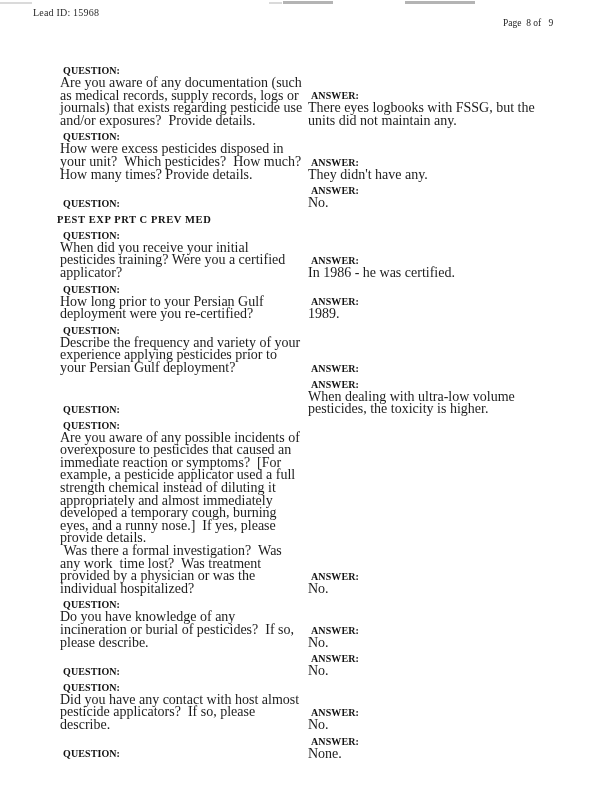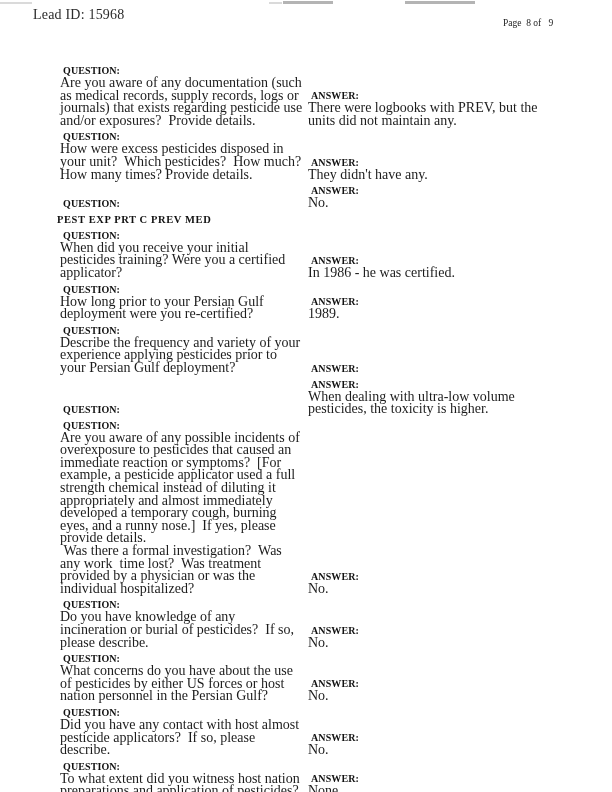--- a/index.html
+++ b/index.html
@@ -13,21 +13,21 @@
     position:relative;
     width:612px; height:792px;
     background:#ffffff;
     overflow:hidden;
   }
   
   .artifact { position:absolute; background:#b4b4b4; }
   .artifact.light { background:#dadada; }
   .hdr-left {
     position:absolute; left:33px; top:7px;
-    font-size:14px; letter-spacing:0.2px; color:#2b2b2b;
+    font-size:10px; letter-spacing:0.2px; color:#2b2b2b;
     white-space:pre;
   }
   .hdr-right {
     position:absolute; left:503px; top:18px;
     font-size:9.5px; color:#222;
     white-space:pre;
     text-align:right;
   }
   .content {
     position:absolute; left:57px; top:64px; width:505px;
@@ -64,21 +64,21 @@
   <div class="hdr-right">Page  8 of   9</div>
 
   <div class="content">
   <div class="row">
     <div class="qcol">
       <div class="label">QUESTION:</div>
       <div class="body">Are you aware of any documentation (such as medical records, supply records, logs or journals) that exists regarding pesticide use and/or exposures?  Provide details.</div>
     </div>
     <div class="acol">
       <div class="label">ANSWER:</div>
-      <div class="body">There were logbooks with PREV, but the units did not maintain any.</div>
+      <div class="body">There eyes logbooks with FSSG, but the units did not maintain any.</div>
     </div>
   </div>
 
   <div class="row">
     <div class="qcol">
       <div class="label">QUESTION:</div>
       <div class="body">How were excess pesticides disposed in your unit?  Which pesticides?  How much?  How many times? Provide details.</div>
     </div>
     <div class="acol">
       <div class="label">ANSWER:</div>
@@ -158,21 +158,20 @@
     </div>
     <div class="acol">
       <div class="label">ANSWER:</div>
       <div class="body">No.</div>
     </div>
   </div>
 
   <div class="row">
     <div class="qcol">
       <div class="label">QUESTION:</div>
-      <div class="body">What concerns do you have about the use of pesticides by either US forces or host nation personnel in the Persian Gulf?</div>
     </div>
     <div class="acol">
       <div class="label">ANSWER:</div>
       <div class="body">No.</div>
     </div>
   </div>
 
   <div class="row">
     <div class="qcol">
       <div class="label">QUESTION:</div>
@@ -180,21 +179,20 @@
     </div>
     <div class="acol">
       <div class="label">ANSWER:</div>
       <div class="body">No.</div>
     </div>
   </div>
 
   <div class="row">
     <div class="qcol">
       <div class="label">QUESTION:</div>
-      <div class="body">To what extent did you witness host nation preparations and application of pesticides?</div>
     </div>
     <div class="acol">
       <div class="label">ANSWER:</div>
       <div class="body">None.</div>
     </div>
   </div>
 </div>
 </div>
 
 </body></html>

